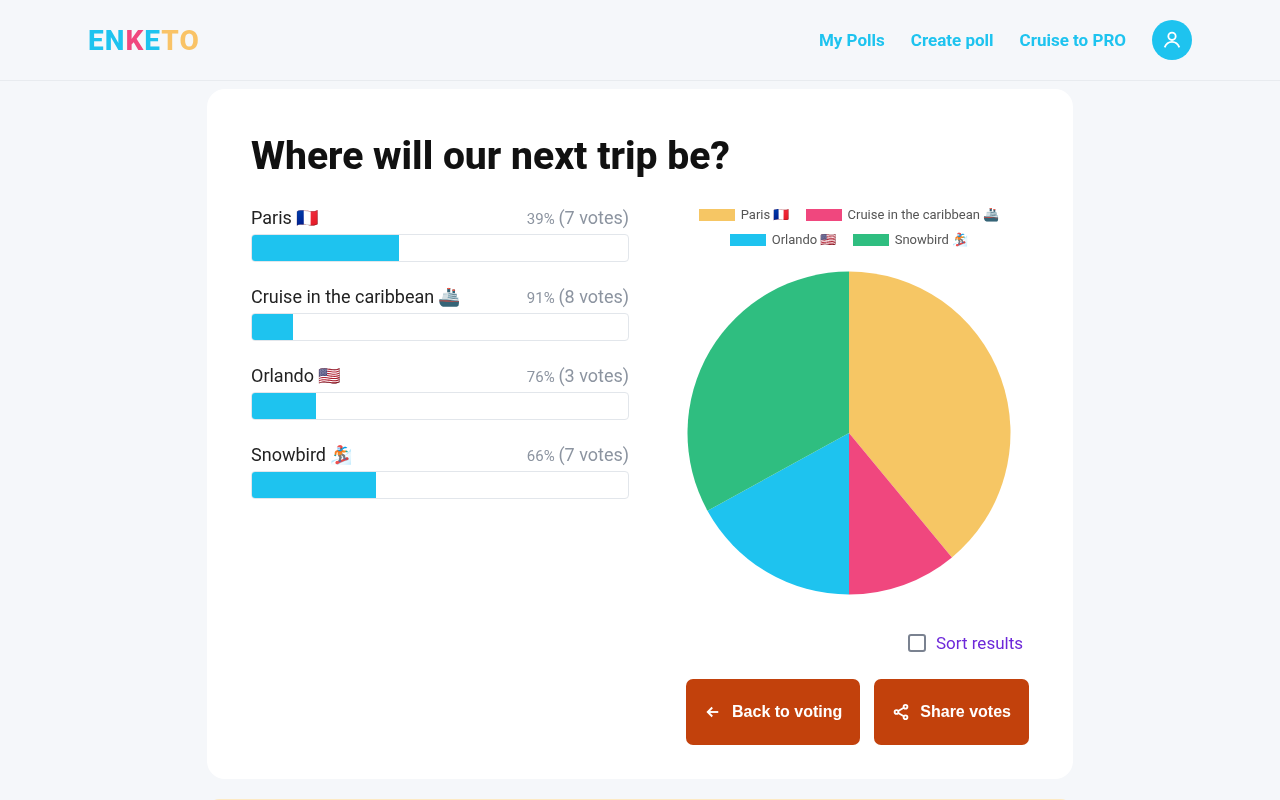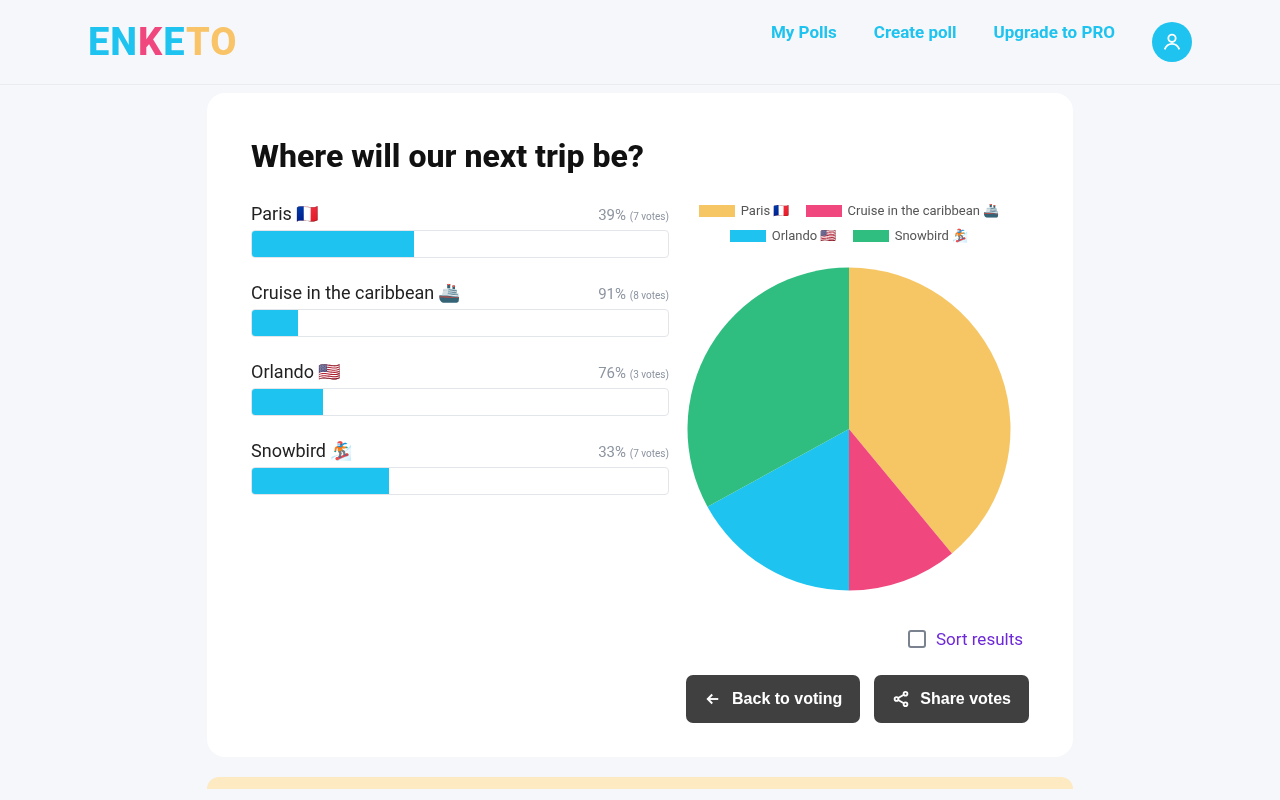--- a/index.html
+++ b/index.html
@@ -9,34 +9,34 @@
     color: #333;
   }
   .header {
     display: flex;
     align-items: center;
     justify-content: space-between;
     padding: 20px 88px;
     border-bottom: 1px solid #e8ebef;
   }
   .logo {
-    font-size: 38px;
+    font-size: 28px;
     font-weight: 800;
     letter-spacing: 1px;
   }
   .logo .c1 { color: #1ec3ef; }
   .logo .c2 { color: #1ec3ef; }
   .logo .c3 { color: #f0477e; }
   .logo .c4 { color: #1ec3ef; }
   .logo .c5 { color: #f9c367; }
   .logo .c6 { color: #f9c367; }
   .nav {
     display: flex;
-    align-items: flex-start;
-    gap: 37px;
+    align-items: center;
+    gap: 26px;
   }
   .nav a {
     color: #1ec3ef;
     font-weight: 700;
     text-decoration: none;
     font-size: 17px;
   }
   .avatar {
     width: 40px;
     height: 40px;
@@ -49,27 +49,28 @@
   }
   .avatar svg { width: 22px; height: 22px; stroke: #fff; fill: none; stroke-width: 2; }
   .card {
     max-width: 866px;
     margin: 8px auto 0;
     background: #fff;
     border-radius: 18px;
     padding: 44px 44px 34px;
   }
   .card h1 {
-    font-size: 32px;
+    font-size: 39px;
     font-weight: 800;
     margin-bottom: 28px;
     color: #111;
   }
   .content {
     display: flex;
+    gap: 40px;
   }
   .left {
     flex: 1;
   }
   .right {
     width: 360px;
     display: flex;
     flex-direction: column;
     align-items: center;
   }
@@ -84,21 +85,21 @@
   }
   .option-label {
     font-size: 18px;
     color: #222;
   }
   .option-stats {
     color: #8c94a0;
     font-size: 15px;
   }
   .option-stats .pct { }
-  .option-stats .votes { font-size: 10px; }
+  .option-stats .votes { font-size: 18px; }
   .bar {
     height: 28px;
     border: 1px solid #e2e6eb;
     border-radius: 4px;
     overflow: hidden;
     background: #fff;
   }
   .bar-fill {
     height: 100%;
     background: #1ec3ef;
@@ -142,25 +143,25 @@
     display: inline-block;
     background: #fff;
   }
   .actions {
     align-self: flex-end;
     display: flex;
     gap: 14px;
     margin-top: 26px;
   }
   .btn {
-    background: #404040;
+    background: #c2410c;
     color: #fff;
     border: none;
     border-radius: 7px;
-    padding: 15px 18px;
+    padding: 24px 18px;
     font-size: 16px;
     font-weight: 700;
     display: flex;
     align-items: flex-end;
     gap: 10px;
     cursor: pointer;
   }
   .btn svg { width: 18px; height: 18px; stroke: #fff; fill: none; stroke-width: 2.5; }
   .promo {
     max-width: 866px;
@@ -173,21 +174,21 @@
 </head>
 <body>
 
 <header class="header">
   <div class="logo">
     <span class="c1">E</span><span class="c2">N</span><span class="c3">K</span><span class="c4">E</span><span class="c5">T</span><span class="c6">O</span>
   </div>
   <nav class="nav">
     <a href="#">My Polls</a>
     <a href="#">Create poll</a>
-    <a href="#">Upgrade to PRO</a>
+    <a href="#">Cruise to PRO</a>
     <div class="avatar">
       <svg viewBox="0 0 24 24">
         <circle cx="12" cy="8" r="4"></circle>
         <path d="M4 20c1.5-4 5-6 8-6s6.5 2 8 6"></path>
       </svg>
     </div>
   </nav>
 </header>
 
 <main class="card">
@@ -231,21 +232,21 @@
         </div>
         <div class="bar">
           <div class="bar-fill" style="width:17%"></div>
         </div>
       </div>
 
       <div class="option">
         <div class="option-head">
           <span class="option-label">Snowbird 🏂</span>
           <span class="option-stats">
-            <span class="pct">33%</span>
+            <span class="pct">66%</span>
             <span class="votes">(7 votes)</span>
           </span>
         </div>
         <div class="bar">
           <div class="bar-fill" style="width:33%"></div>
         </div>
       </div>
 
     </div>
 

